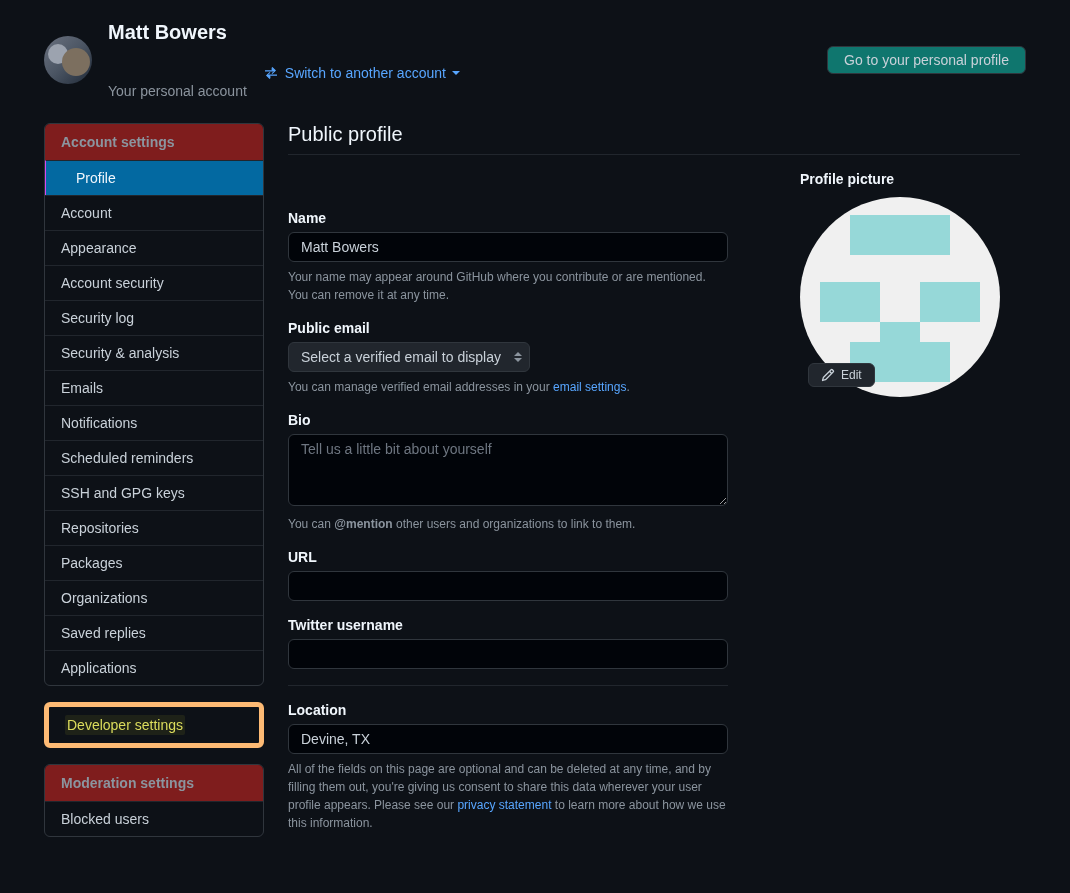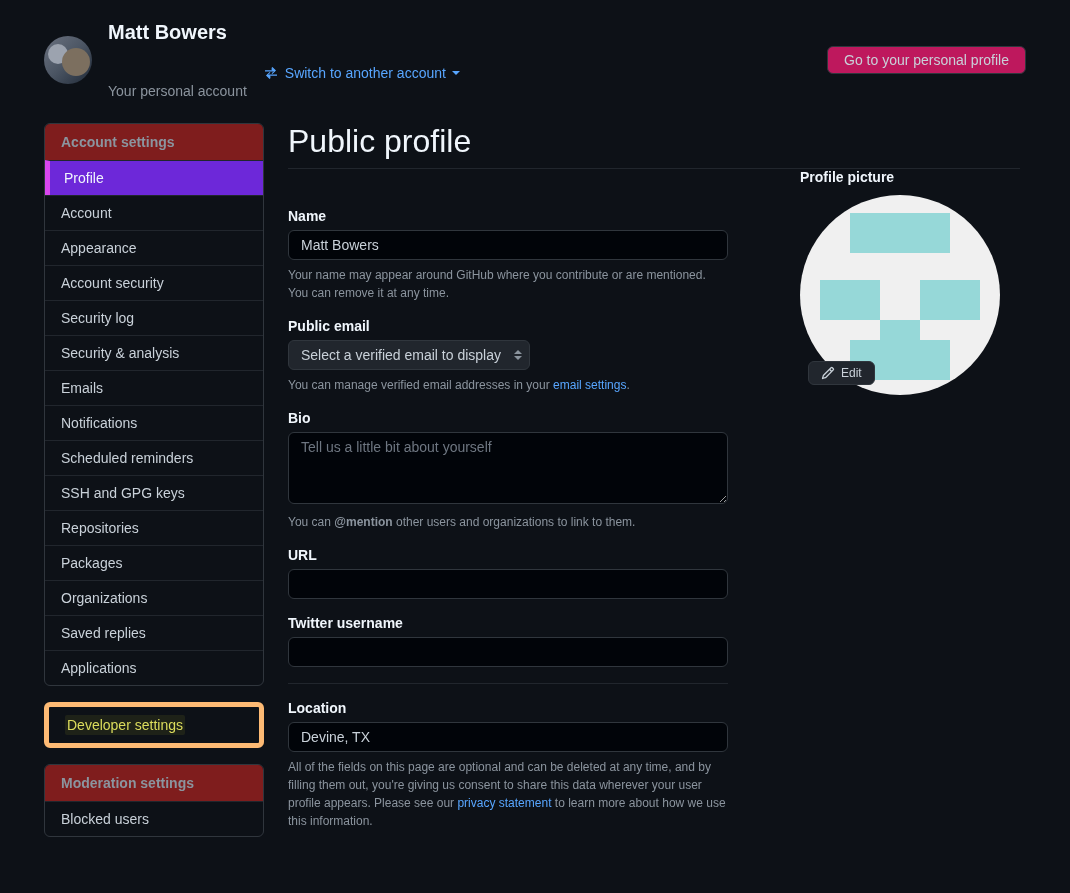--- a/index.html
+++ b/index.html
@@ -32,55 +32,55 @@
     background: #7c6f5f; border-radius: 50%; top: 12px; left: 18px;
   }
   .user-info h1 { font-size: 20px; font-weight: 600; color: #f0f6fc; line-height: 1.25; }
   .user-sub { display: flex; align-items: center; gap: 16px; margin-top: 2px; }
   .user-sub .subtitle { color: #8b949e; font-size: 14px; margin-top: 36px; }
   .switch-link { color: #58a6ff; font-size: 14px; display: flex; align-items: center; gap: 6px; }
   .switch-link svg { fill: #58a6ff; }
   .caret-down { width: 0; height: 0; border-left: 4px solid transparent;
     border-right: 4px solid transparent; border-top: 4px solid #58a6ff; display: inline-block; }
   .btn {
-    background: #be185d; border: 1px solid #30363d; color: #c9d1d9;
+    background: #0f766e; border: 1px solid #30363d; color: #c9d1d9;
     padding: 5px 16px; border-radius: 6px; font-size: 14px; font-weight: 500;
     cursor: pointer;
   }
   .layout { display: flex; gap: 24px; align-items: flex-start; }
   .sidebar { width: 220px; flex-shrink: 0; }
   .menu-group {
     border: 1px solid #30363d; border-radius: 6px; margin-bottom: 16px;
     overflow: hidden;
   }
   .menu-header {
     padding: 10px 16px; font-size: 14px; font-weight: 600; color: #8b949e;
     background: #7f1d1d;
   }
   .menu-item {
     padding: 9px 16px; font-size: 14px; color: #c9d1d9;
     border-top: 1px solid #21262d; cursor: pointer; display: block;
   }
   .menu-item.active {
-    background: #6d28d9; border-left: 5px solid #d946ef; padding-left: 14px;
+    background: #0369a1; border-left: 1px solid #d946ef; padding-left: 30px;
     color: #f0f6fc;
   }
   .dev-settings {
     border: 5px solid #fdba74; border-radius: 6px; padding: 10px 16px;
     margin-bottom: 16px; cursor: pointer;
   }
   .dev-settings span {
     color: #dbdc5c; background: rgba(187, 188, 36, 0.1);
     padding: 2px 2px; border-radius: 2px;
   }
   .main { flex: 1; display: flex; gap: 24px; }
   .form-col { flex: 1; max-width: 440px; margin-top: 39px; }
   .page-title {
-    font-size: 32px; font-weight: 400; color: #f0f6fc;
-    padding-bottom: 8px; border-bottom: 1px solid #21262d; 
+    font-size: 20px; font-weight: 400; color: #f0f6fc;
+    padding-bottom: 8px; border-bottom: 1px solid #21262d; margin-bottom: 16px;
   }
   .form-group { margin-bottom: 16px; }
   .form-label { display: block; font-weight: 600; color: #f0f6fc; margin-bottom: 6px; font-size: 14px; }
   .form-input, .form-select, .form-textarea {
     width: 100%; background: #010409; border: 1px solid #30363d; color: #c9d1d9;
     padding: 6px 12px; border-radius: 6px; font-size: 14px; font-family: inherit;
   }
   .form-select {
     background: #21262d; width: auto; padding-right: 28px; position: relative;
     appearance: none; -webkit-appearance: none;

